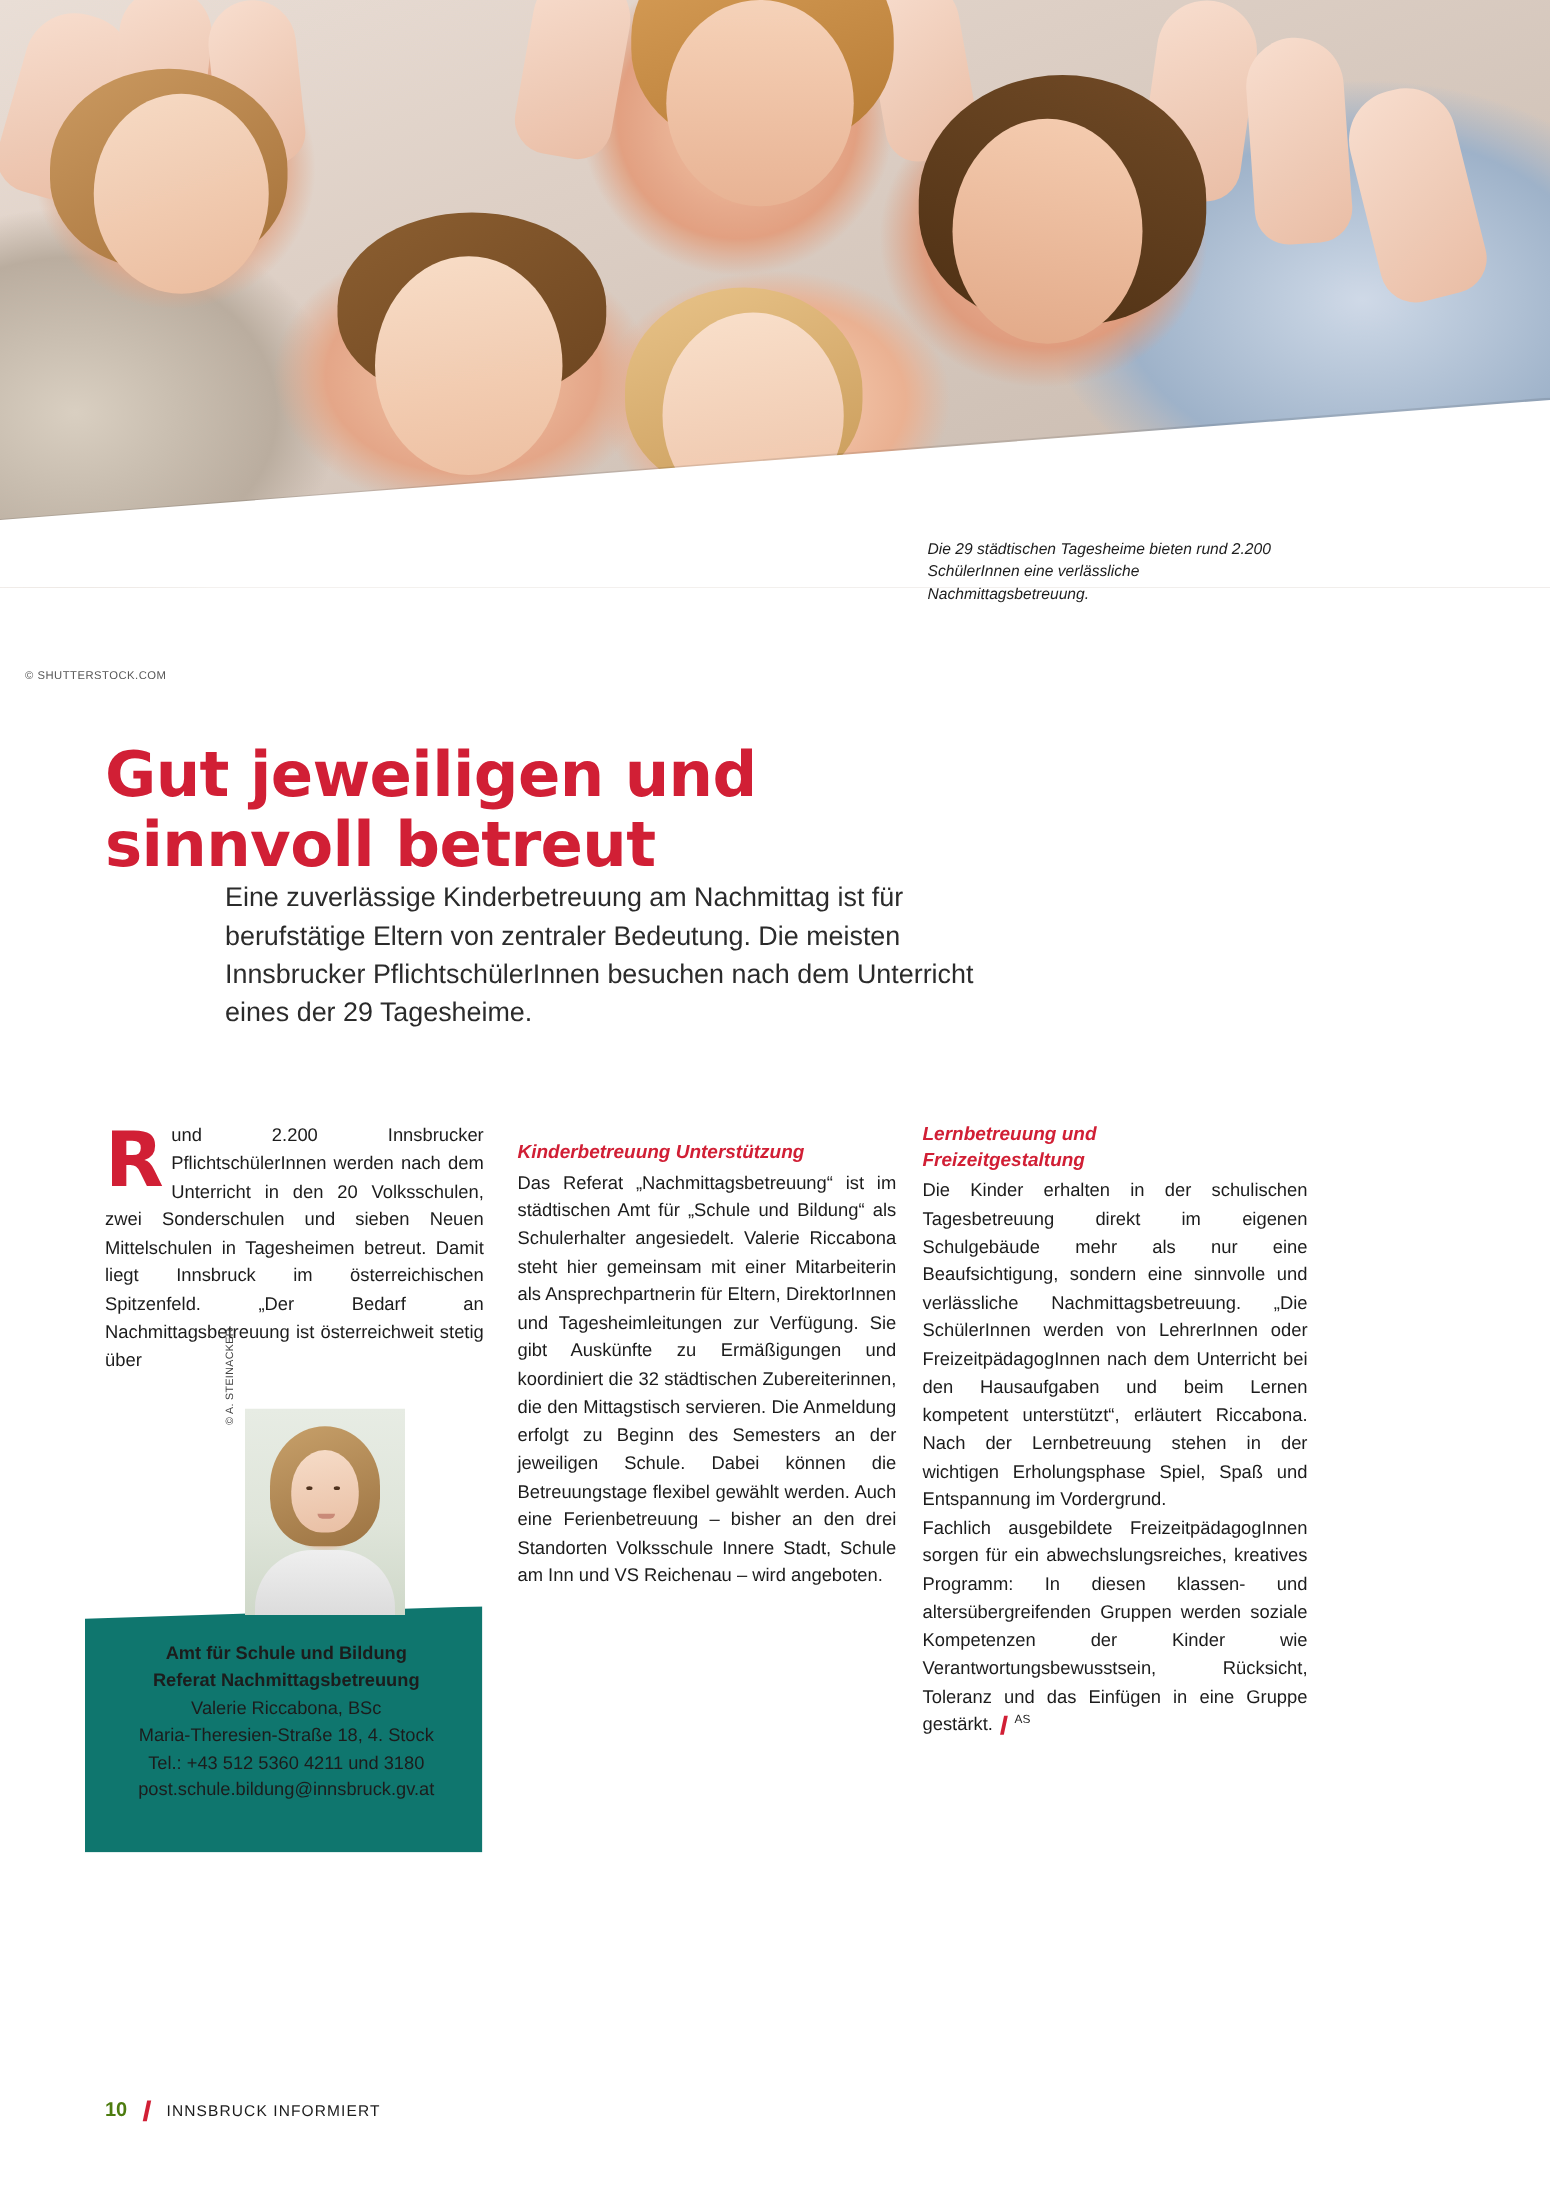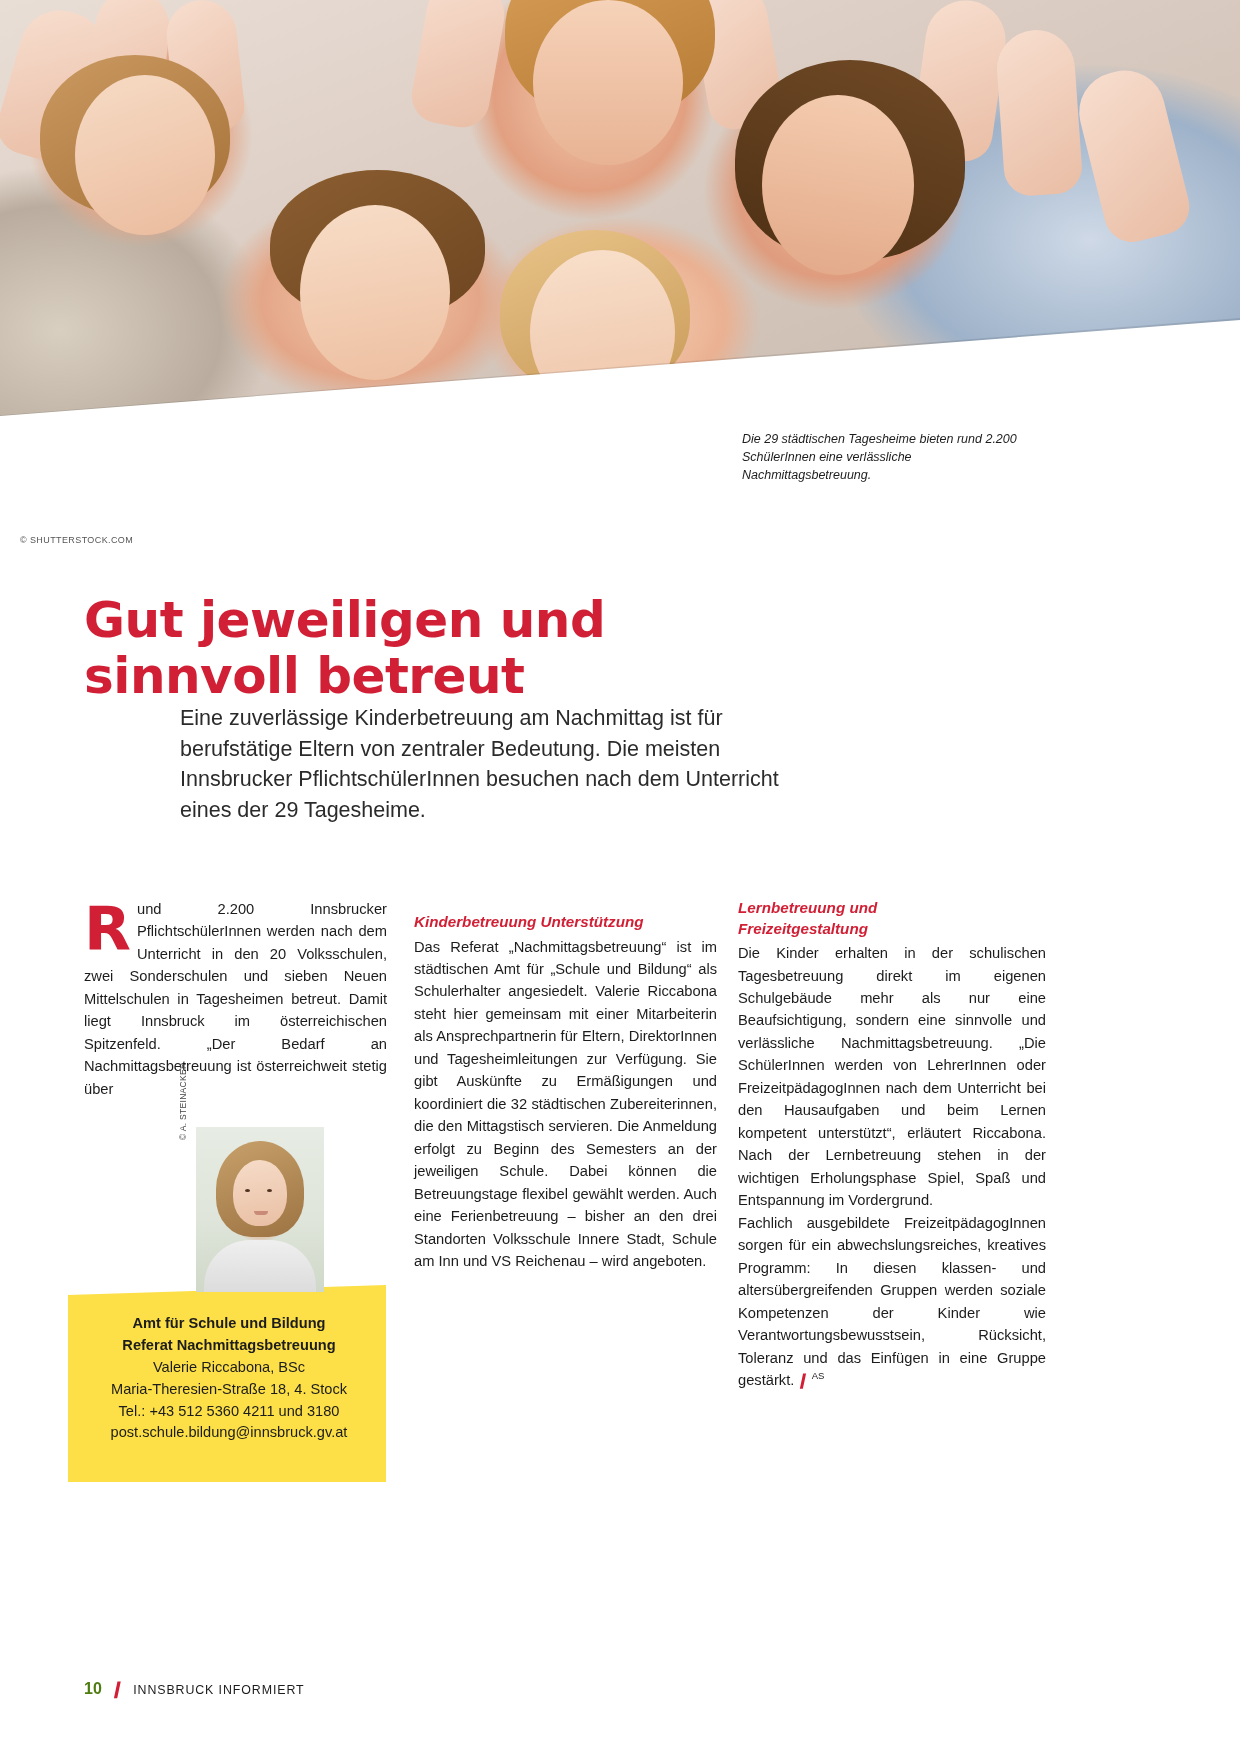--- a/index.html
+++ b/index.html
@@ -151,21 +151,21 @@
   }
   .endmark-sup { font-size: 9.5px; vertical-align: super; color: #1c1c1c; }
 
   
   .infobox {
     position: absolute;
     left: 68px;
     top: 1285px;
     width: 318px;
     height: 197px;
-    background: #fde047;
+    background: #0f766e;
     clip-path: polygon(0 10px, 100% 0, 100% 100%, 0 100%);
   }
   .infobox-inner {
     padding: 28px 16px 0 20px;
     text-align: center;
     font-size: 14.6px;
     line-height: 1.5;
     color: #1c1c1c;
   }
   .infobox-title { font-weight: bold; }

